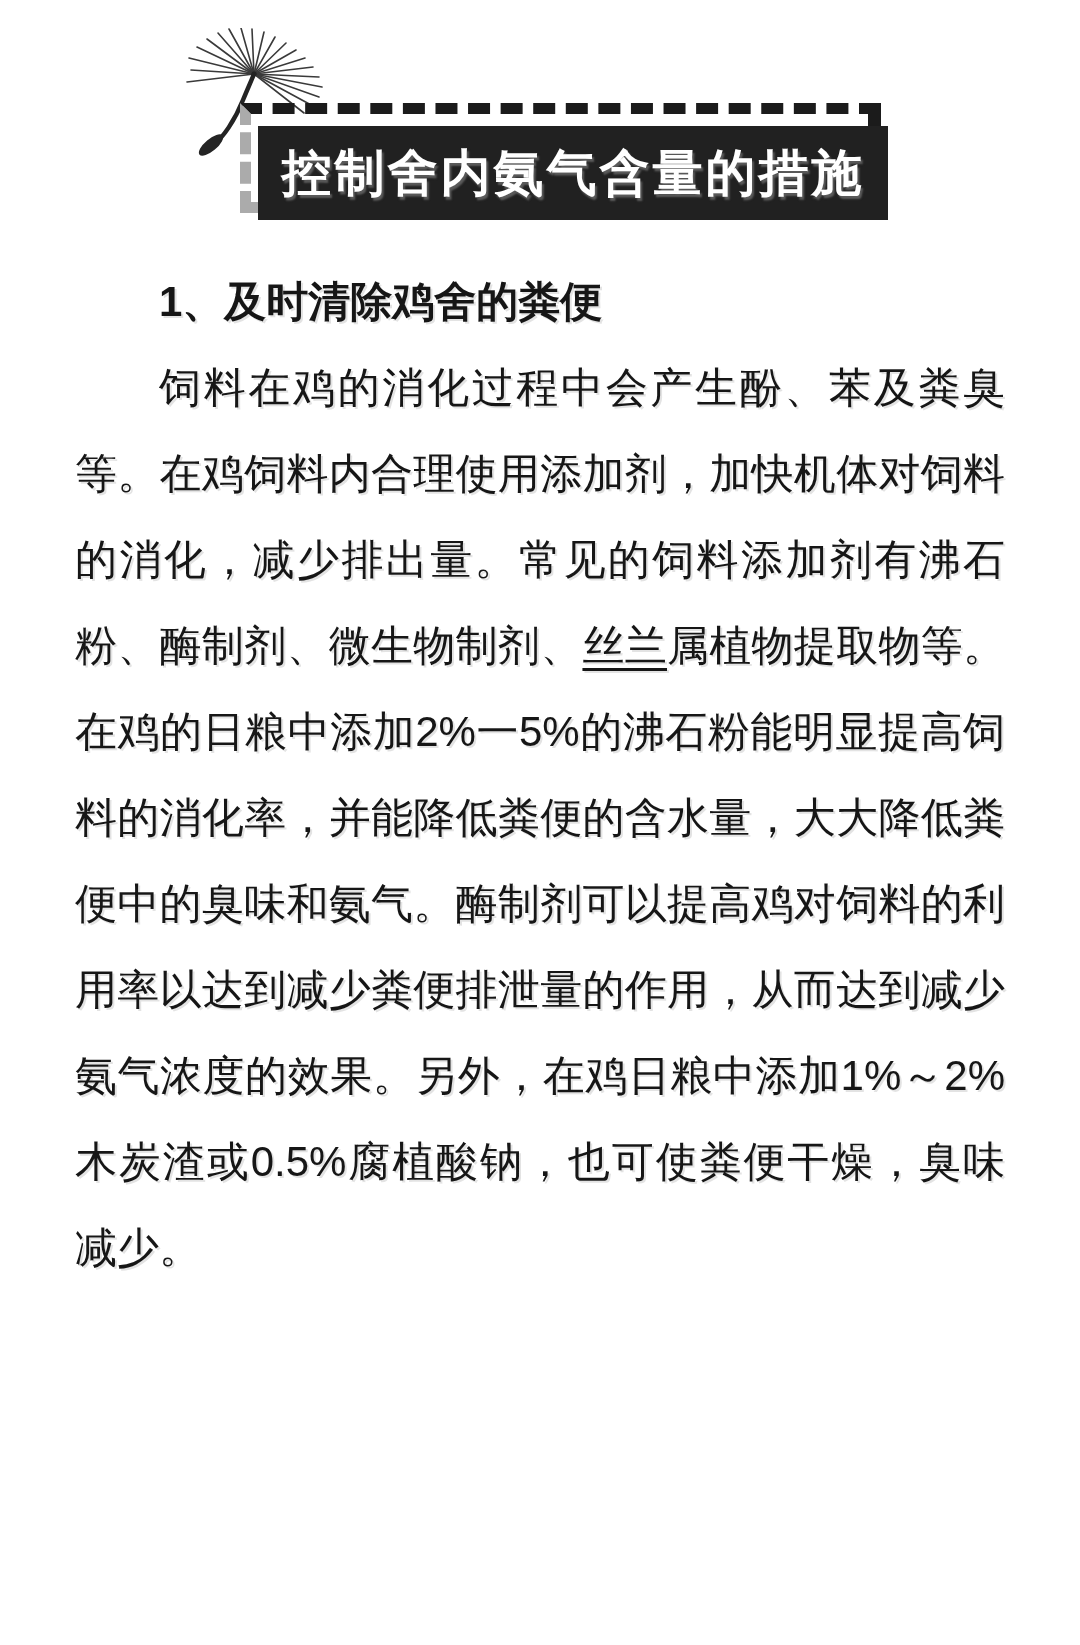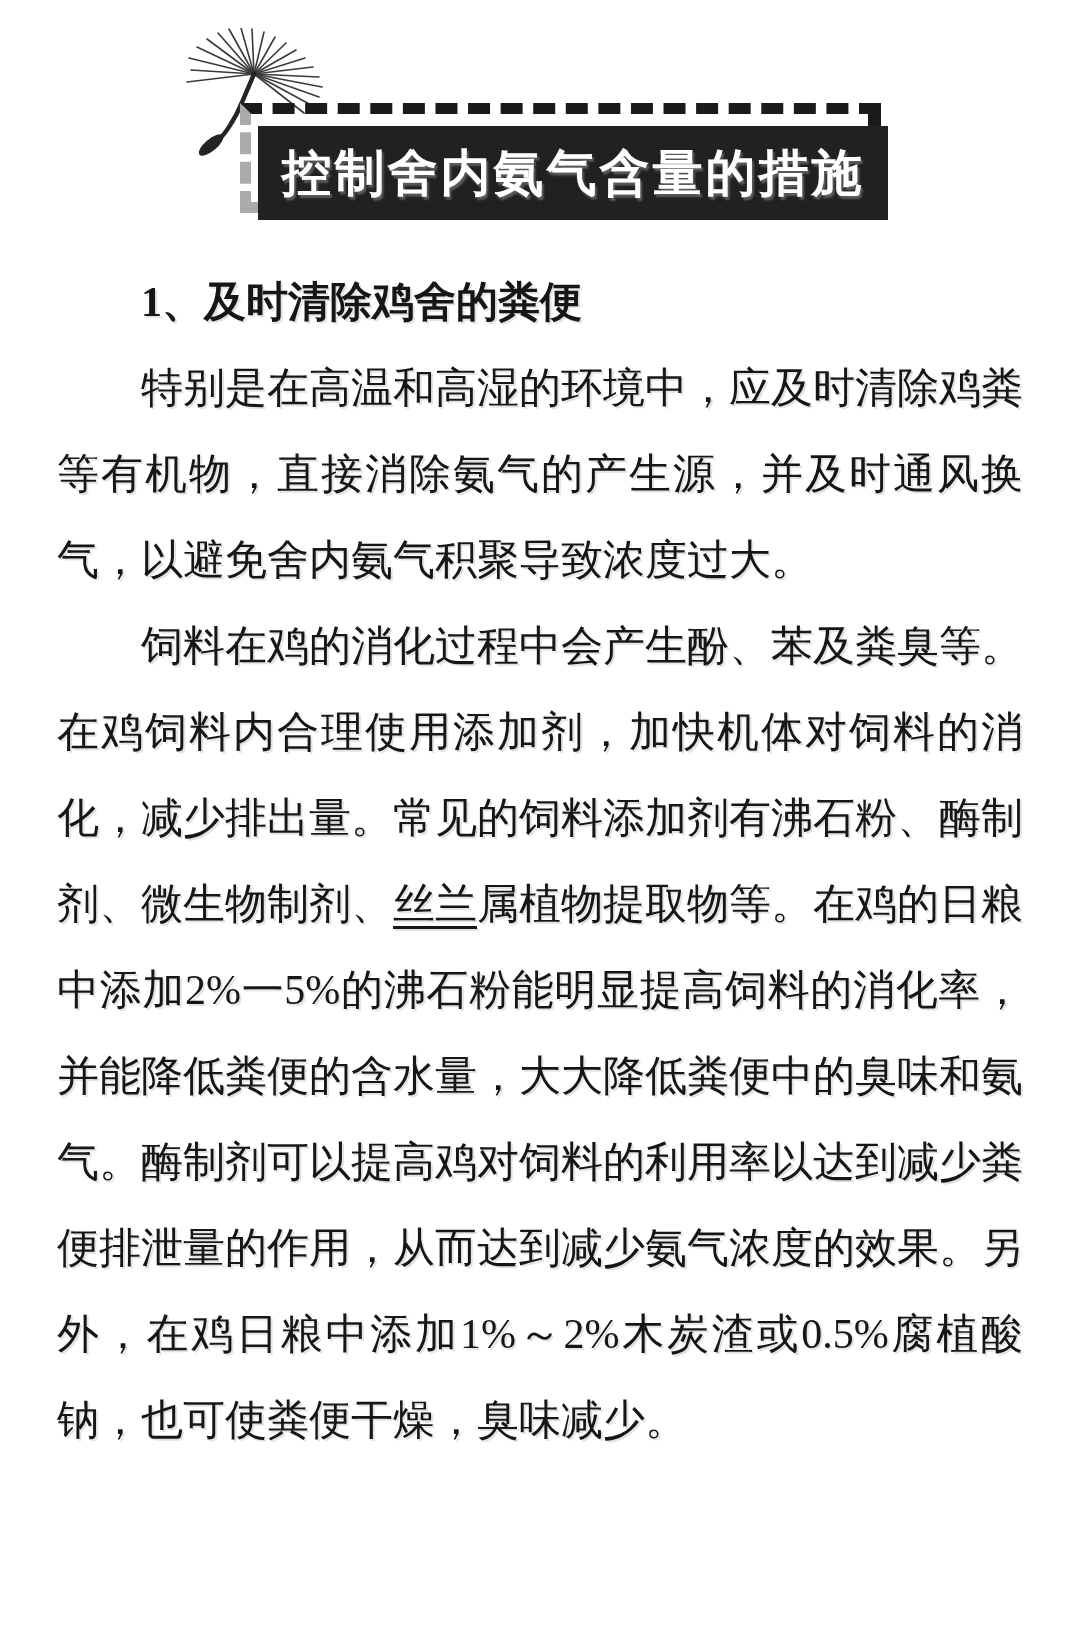--- a/index.html
+++ b/index.html
@@ -6,21 +6,21 @@
     margin: 0;
     padding: 0;
     background: #ffffff;
   }
   .page {
     position: relative;
     width: 1080px;
     height: 1612px;
     background: #ffffff;
     overflow: hidden;
-    font-family: Liberation Serif, serif;
+    font-family: Liberation Sans, sans-serif;
   }
 
   
   .header {
     position: relative;
     height: 259px;
   }
   .dandelion {
     position: absolute;
     left: 175px;
@@ -73,21 +73,21 @@
     color: #ffffff;
     font-size: 50px;
     font-weight: bold;
     letter-spacing: 3px;
     white-space: nowrap;
     text-shadow: 2px 3px 2px rgba(150,150,150,0.5);
   }
 
   
   .article {
-    margin: 0 57px;
+    margin: 0 75px;
     font-size: 42px;
     line-height: 86px;
     color: #161616;
     text-align: justify;
     text-shadow: 2px 2px 0 rgba(70,70,70,0.15);
   }
   .article p {
     margin: 0;
     text-indent: 2em;
   }
@@ -140,20 +140,19 @@
     <div class="banner">
       <span class="banner-text">控制舍内氨气含量的措施</span>
     </div>
 
   </header>
 
   <main class="article">
 
     <p class="heading">1、及时清除鸡舍的粪便</p>
 
-    <p class="para">特别是在高温和高湿的环境中，应及时清除鸡粪等有机物，直接消除氨气的产生源，并及时通风换气，以避免舍内氨气积聚导致浓度过大。</p>
 
 
     <p class="para"><span>饲料在鸡的消化过程中会产生酚、苯及粪臭等。在鸡饲料内合理使用添加剂，加快机体对饲料的消化，减少排出量。常见的饲料添加剂有沸石粉、酶制剂、微生物制剂、</span><span class="underlined">丝兰</span><span>属植物提取物等。在鸡的日粮中添加2%一5%的沸石粉能明显提高饲料的消化率，并能降低粪便的含水量，大大降低粪便中的臭味和氨气。酶制剂可以提高鸡对饲料的利用率以达到减少粪便排泄量的作用，从而达到减少氨气浓度的效果。另外，在鸡日粮中添加1%～2%木炭渣或0.5%腐植酸钠，也可使粪便干燥，臭味减少。</span></p>
 
   </main>
 
 </div>
 
 </body></html>

